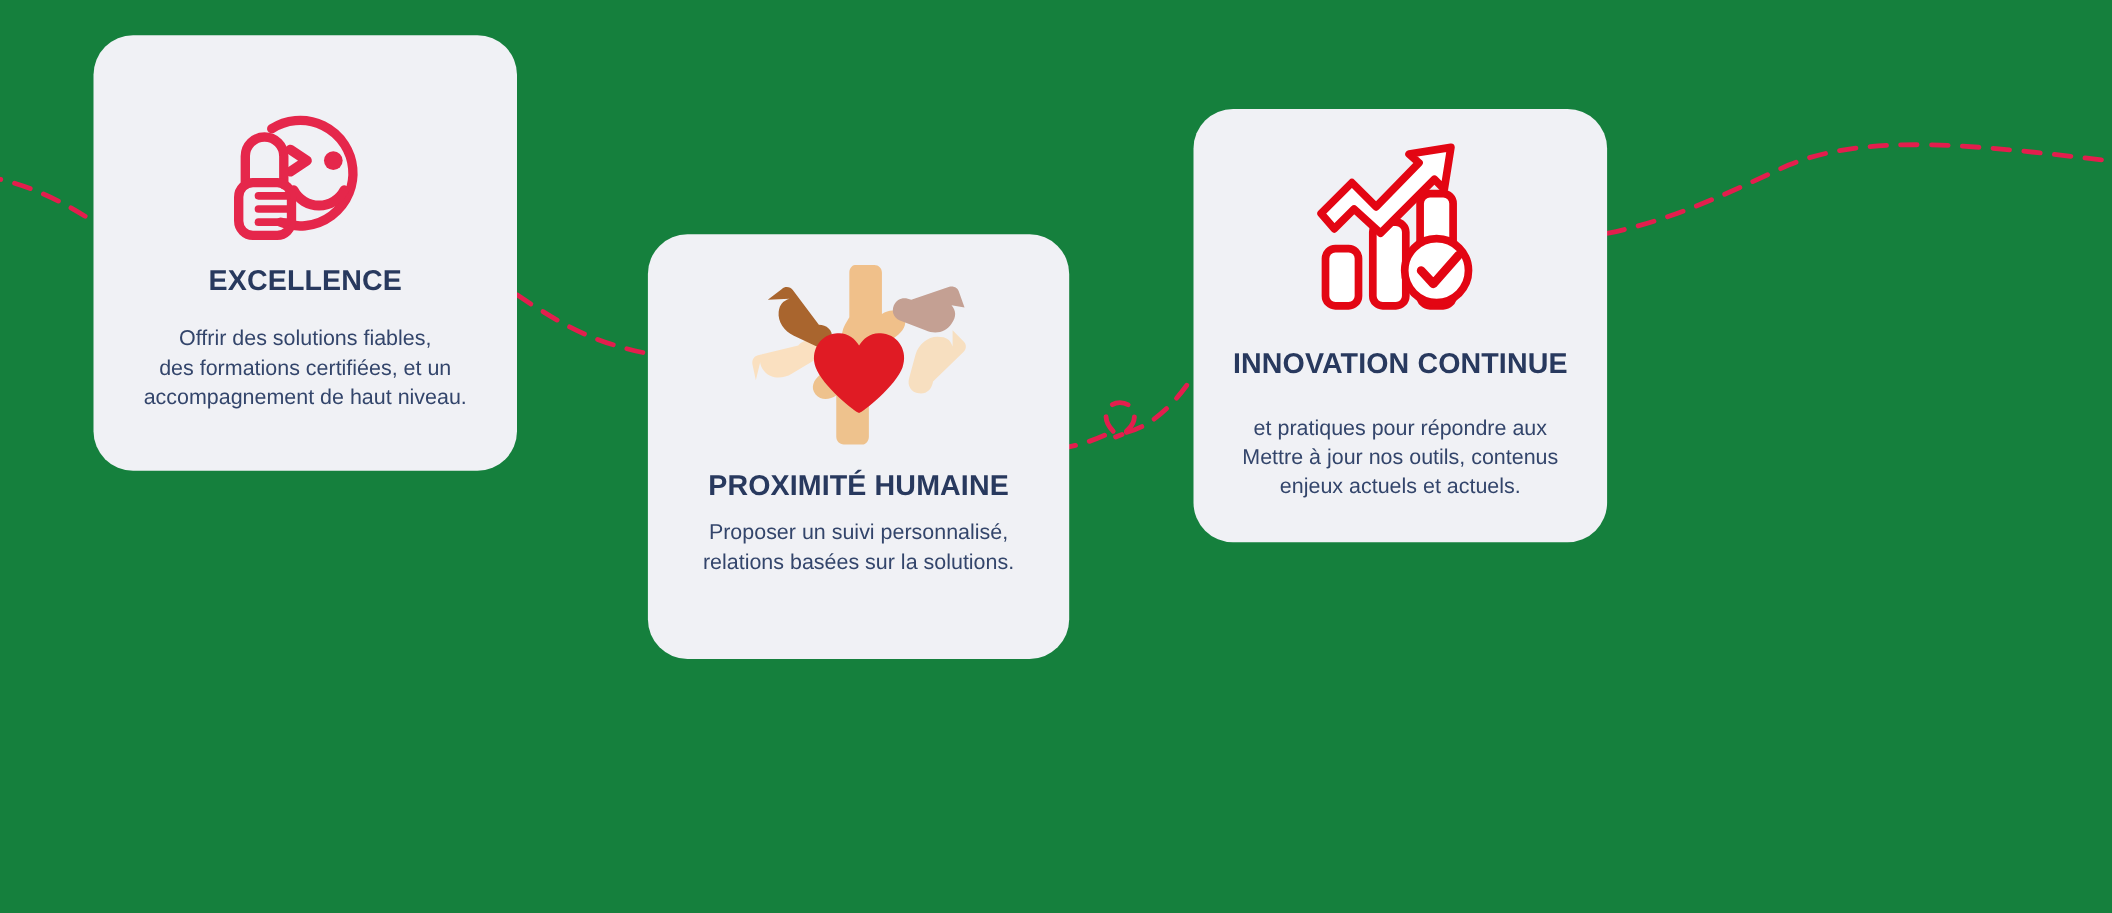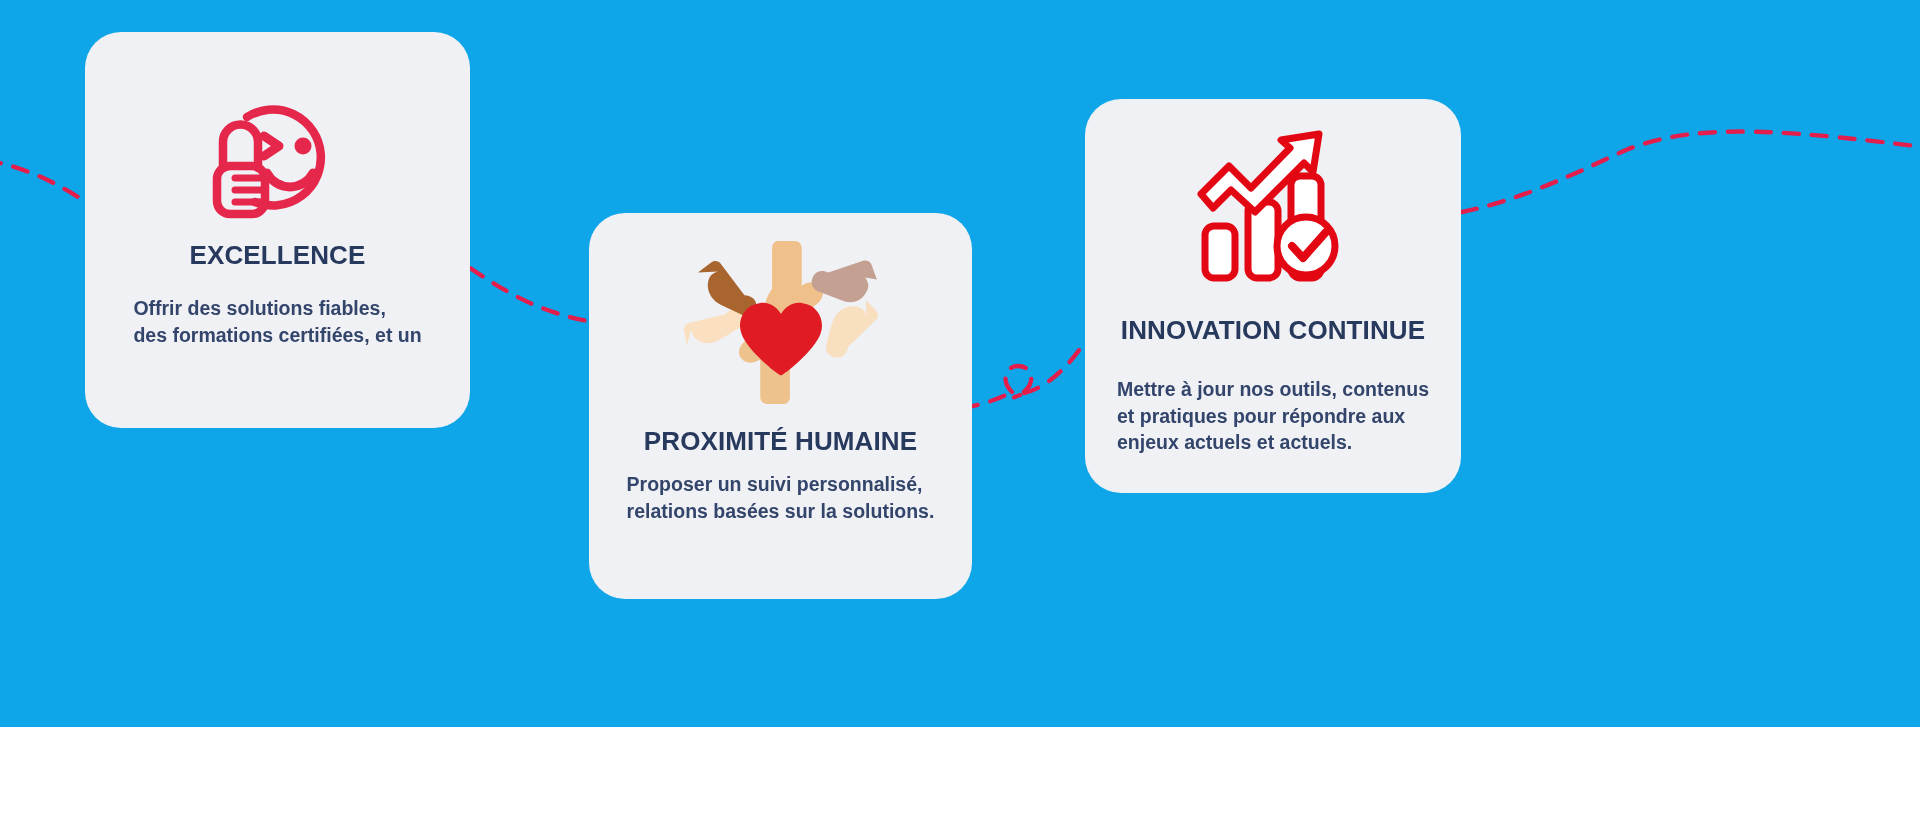--- a/index.html
+++ b/index.html
@@ -6,22 +6,22 @@
   html, body {
     width: 1920px;
     height: 830px;
     background: #ffffff;
     font-family: "Liberation Sans", sans-serif;
     overflow: hidden;
   }
   #stage {
     position: relative;
     width: 1920px;
-    height: 727px;
-    background: #0ea5e9;
+    height: 830px;
+    background: #15803d;
   }
   #connectors {
     position: absolute;
     left: 0; top: 0;
     width: 1920px; height: 830px;
     pointer-events: none;
   }
   .card {
     position: absolute;
     background: #f0f1f5;
@@ -37,22 +37,22 @@
   }
   .card-title {
     color: #28395e;
     font-weight: bold;
     letter-spacing: 0.1px;
     text-align: center;
     white-space: nowrap;
   }
   .card-body {
     color: #33456b;
+    text-align: center;
     line-height: 1.36;
-    font-weight: bold;
   }
 
   
   #card-excellence {
     left: 85px; top: 32px;
     width: 385px; height: 396px;
     border-radius: 36px;
   }
   #card-excellence .card-icon { margin-top: 52px; height: 140px; }
   #card-excellence .card-title { font-size: 26px; margin-top: 16px; }
@@ -119,20 +119,21 @@
           <path d="M 32 94 L 58 94" stroke-width="7"></path>
           <path d="M 32 106 L 58 106" stroke-width="7"></path>
           <path d="M 32 118 L 58 118" stroke-width="7"></path>
         </g>
       </svg>
     </div>
     <div class="card-title">EXCELLENCE</div>
     <div class="card-body">
       <div>Offrir des solutions fiables,</div>
       <div>des formations certifiées, et un</div>
+      <div>accompagnement de haut niveau.</div>
     </div>
   </div>
 
   <div class="card" id="card-proximite">
     <div class="card-icon">
       <svg width="200" height="168" viewBox="0 0 200 170" xmlns="http://www.w3.org/2000/svg">
 
         <path fill="#f0c08a" d="M96 2 h18 c4 0 7 3 7 7 v38 c6 -4 14 -5 19 1 c5 6 2 13 -4 18
                  l-18 14 c-8 6 -18 7 -26 2 c-8 -6 -10 -16 -5 -25 l4 -7 V9 c0 -4 3 -7 5 -7 z"></path>
 
@@ -175,19 +176,19 @@
 
           <path d="M 8 66 L 36 38 L 58 60 L 97 20 L 88 12 L 126 6 L 120 44 L 111 35 L 62 84 L 38 62 L 20 80 Z"></path>
 
           <circle cx="113" cy="118" r="29"></circle>
           <path d="M 99 118 L 110 130 L 133 104" fill="none" stroke-width="8"></path>
         </g>
       </svg>
     </div>
     <div class="card-title">INNOVATION CONTINUE</div>
     <div class="card-body">
+      <div>et pratiques pour répondre aux</div>
       <div>Mettre à jour nos outils, contenus</div>
-      <div>et pratiques pour répondre aux</div>
       <div>enjeux actuels et actuels.</div>
     </div>
   </div>
 
 </div>
 
 </body></html>

